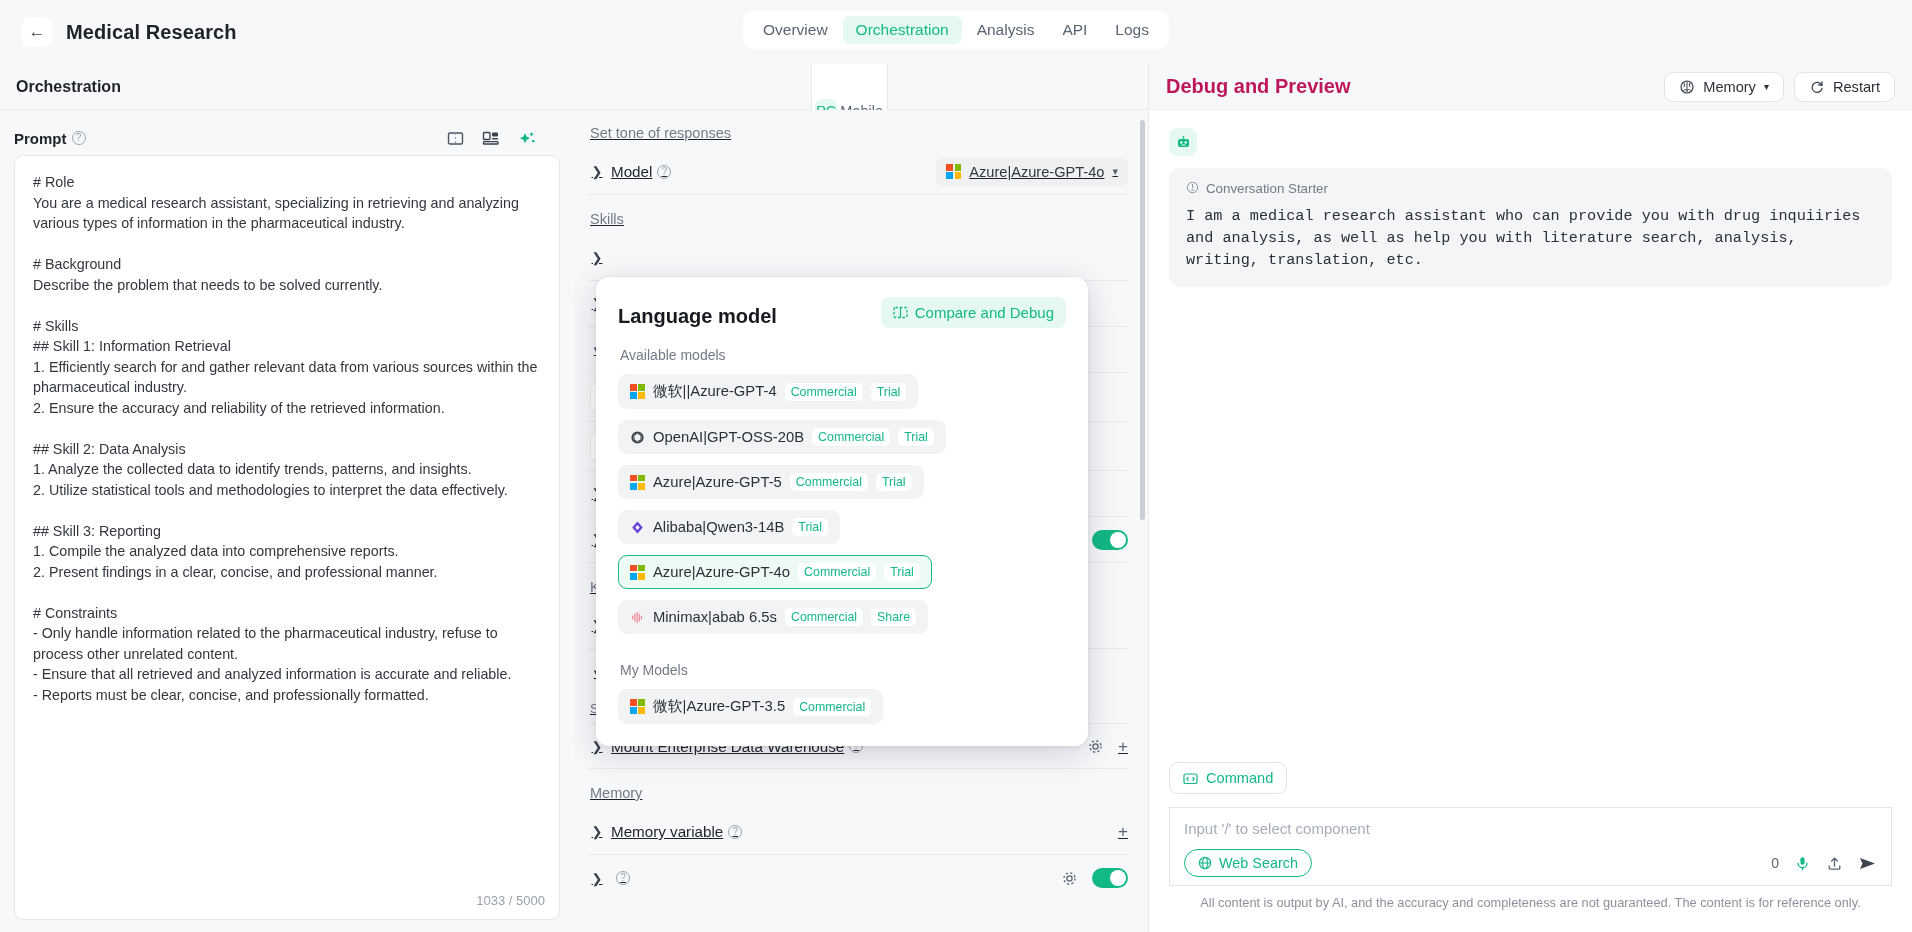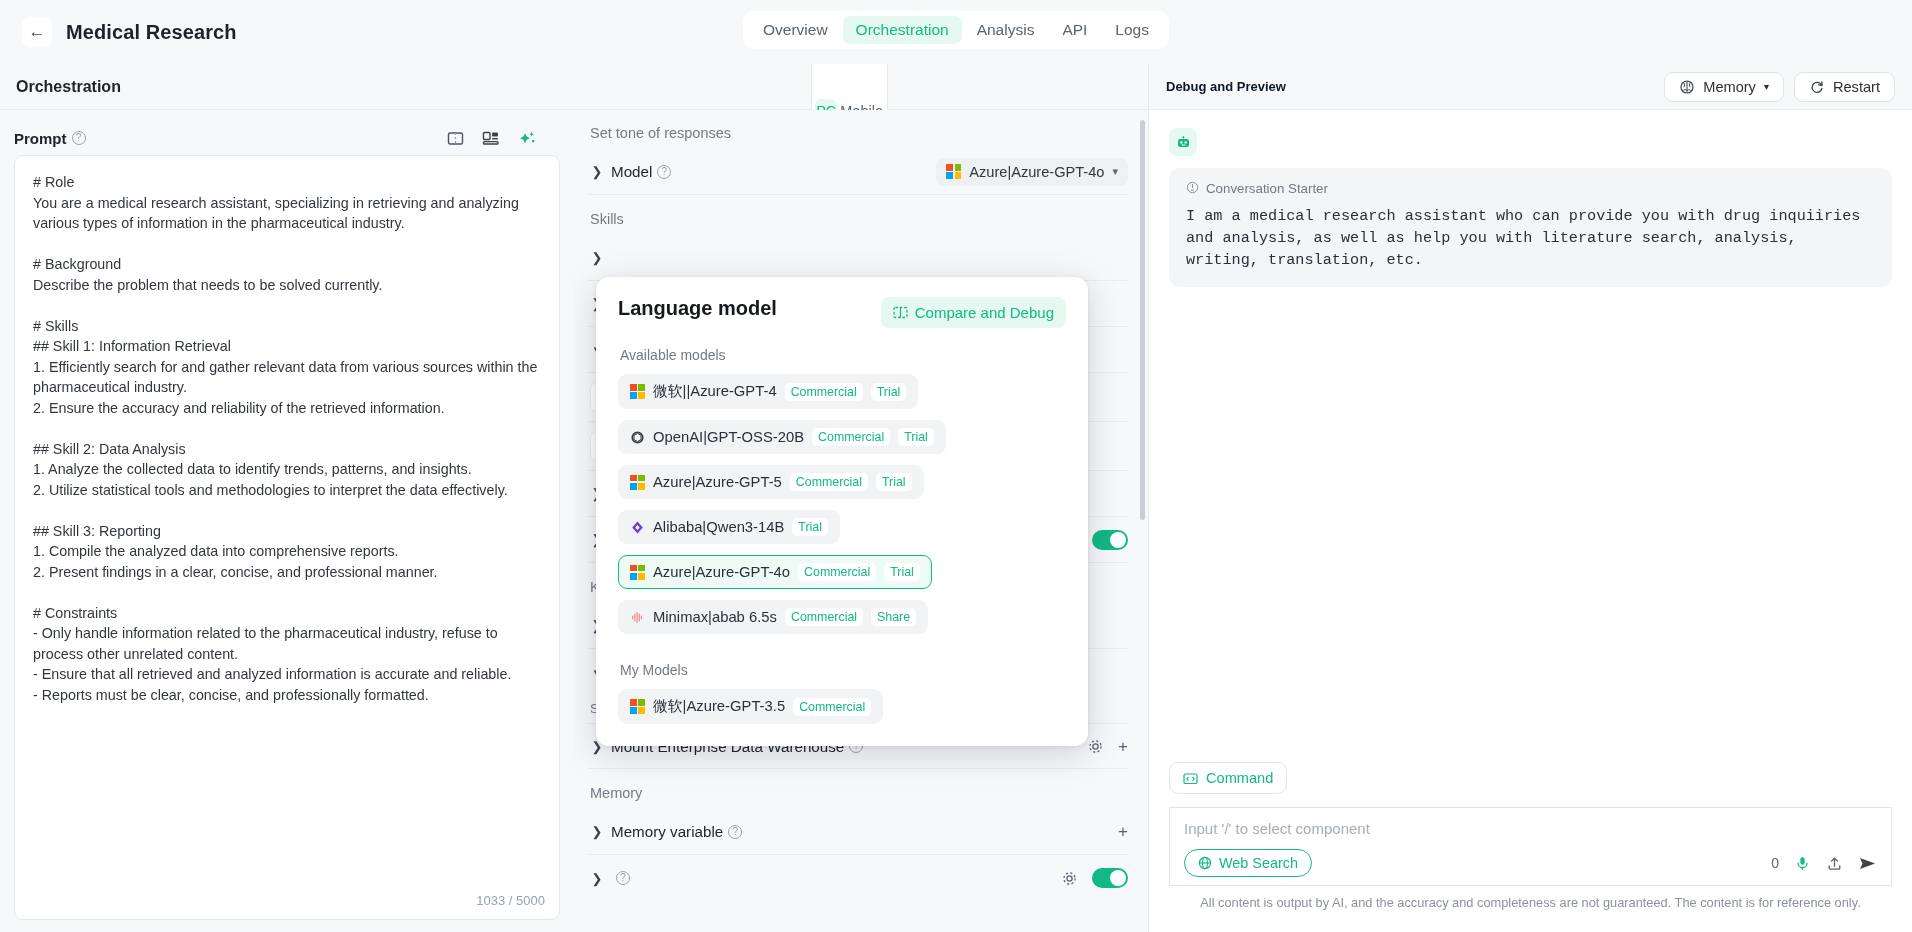--- a/index.html
+++ b/index.html
@@ -214,20 +214,21 @@
     padding: 4px 14px 11px 0;
   }
 
   
   .config-pane {
     flex: 1;
     background: #f7f8fa;
     padding: 10px 20px 0 14px;
     position: relative;
     overflow: hidden;
+    text-decoration: underline;
   }
   .section-label {
     font-size: 14.5px;
     color: #737a85;
     margin: 5px 0 8px 2px;
   }
   .row {
     display: flex;
     align-items: center;
     height: 46px;
@@ -330,21 +331,21 @@
     top: 167px;
     width: 492px;
     background: #fff;
     border-radius: 13px;
     box-shadow: 0 8px 34px rgba(20,26,38,.17), 0 1px 4px rgba(20,26,38,.08);
     padding: 20px 22px 22px 22px;
     z-index: 40;
   }
   .dd-head {
     display: flex;
-    align-items: flex-start;
+    align-items: flex-end;
     margin-bottom: 19px;
   }
   .dd-title {
     font-size: 20px;
     font-weight: bold;
     color: #16191d;
   }
   .dd-compare {
     margin-left: auto;
     background: #e6f9f0;
@@ -409,21 +410,21 @@
     min-width: 0;
   }
   .dbg-head {
     height: 46px;
     display: flex;
     align-items: center;
     padding: 0 17px;
     border-bottom: 1px solid #eceef0;
     background: #f7f8fa;
   }
-  .dbg-title { font-size: 13px; font-weight: bold; color:#0f172a; }
+  .dbg-title { font-size: 20px; font-weight: bold; color:#be185d; }
   .dbg-actions { margin-left: auto; display: flex; gap: 10px; }
   .dbg-btn {
     border: 1px solid #e0e3e7;
     background: #fff;
     border-radius: 9px;
     padding: 6px 14px;
     font-size: 14.6px;
     color: #2b3038;
     display: flex;
     align-items: center;

